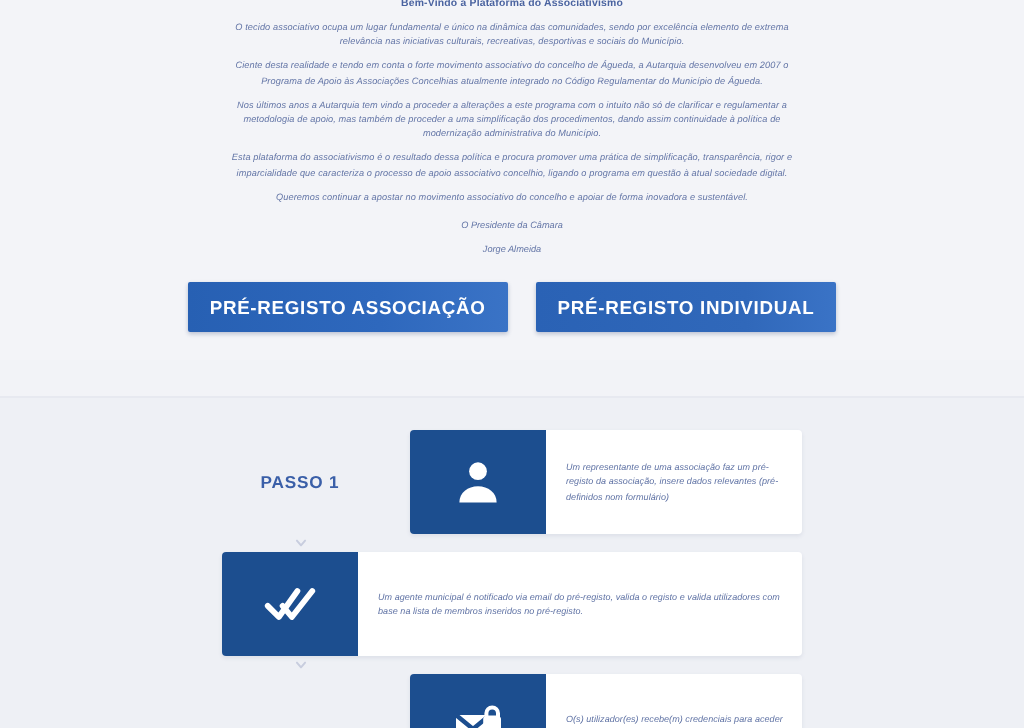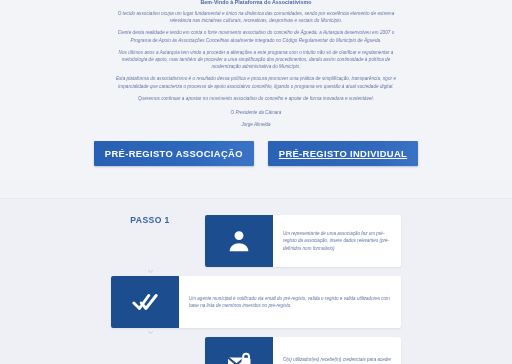--- a/index.html
+++ b/index.html
@@ -90,40 +90,39 @@
     line-height: 11px;
     white-space: nowrap;
   }
 
   .cta-btn.assoc {
     background: linear-gradient(to right, #2760b3 0%, #2e68bd 60%, #3a73c6 100%);
   }
 
   .cta-btn.indiv {
     background: linear-gradient(to right, #2a62b5 0%, #3068ba 70%, #3a73c6 100%);
-    text-decoration: underline;
   }
 
   
   .steps-section {
     background: #eef0f5;
     padding: 16px 0 0 0;
     margin-top: 18px;
     border-top: 1px solid #e7e9f0;
     min-height: 178px;
   }
 
   .steps-wrap {
     width: 290px;
     margin: 0 auto;
   }
 
   .step-row {
     display: flex;
-    align-items: flex-start;
+    align-items: center;
     margin-bottom: 0;
     position: relative;
     gap: 16px;
   }
 
   .step-label-col {
     width: 78px;
     display: flex;
     align-items: center;
     justify-content: center;

